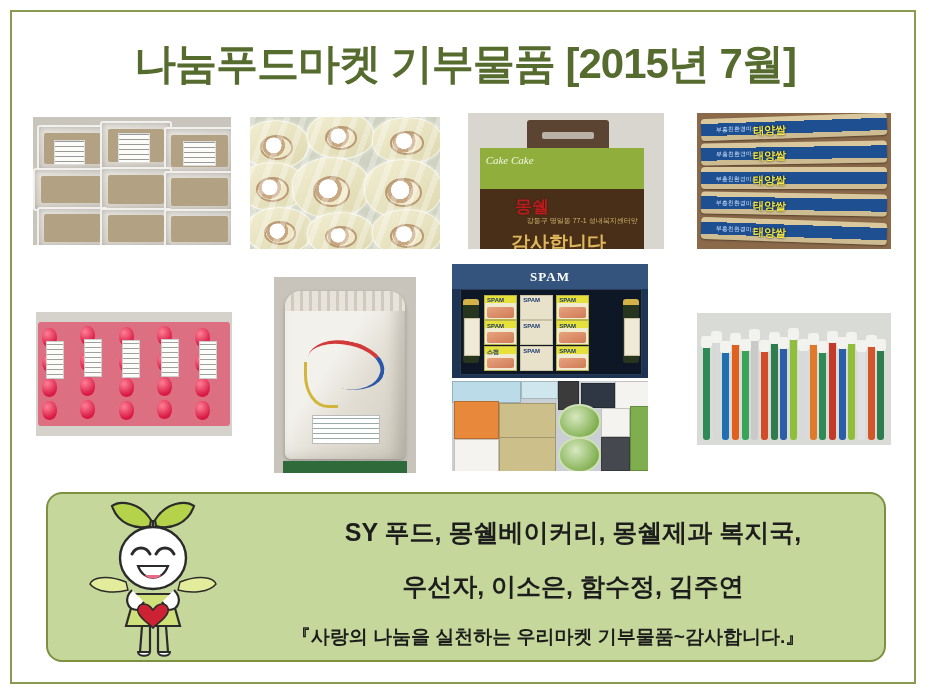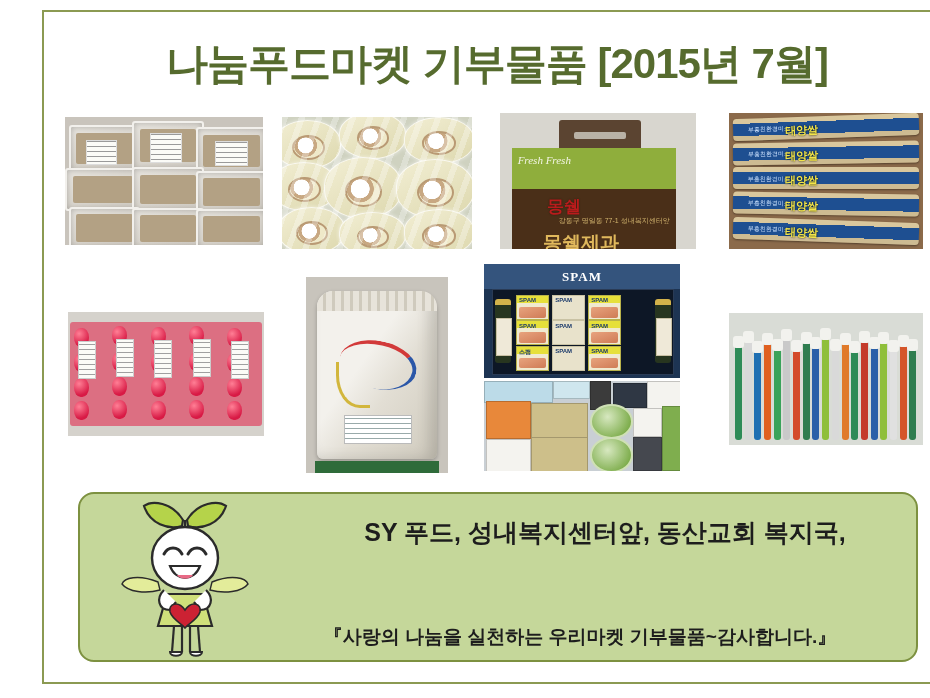--- a/index.html
+++ b/index.html
@@ -6,21 +6,20 @@
   body{
     width:930px;height:698px;
     background:#ffffff;
     font-family:"Liberation Sans","DejaVu Sans",sans-serif;
     overflow:hidden;
     position:relative;
   }
   .poster{
     position:absolute;left:0;top:0;width:838px;height:698px;
     background:#ffffff;
-    margin-left:32px;
   }
   .outer-border{
     position:absolute;left:10px;top:10px;
     width:906px;height:674px;
     border:2px solid #8b9a52;
     box-sizing:border-box;
     pointer-events:none;
   }
   .title{
     position:absolute;left:0;top:36px;width:930px;
@@ -324,24 +323,24 @@
       <div class="wrapsheen"></div>
     </div>
   </div>
 
   <div class="photo" style="left:468px;top:113px;width:196px;height:136px;">
     <div class="inner">
       <div class="p3bg"></div>
       <div class="cakehandle"></div>
       <div class="cakebox-top"></div>
       <div class="cakebox-bot"></div>
-      <div class="freshcake">Fresh Fresh</div>
+      <div class="freshcake">Cake Cake</div>
       <div class="boxkr">몽쉘</div>
       <div class="boxkr2">강동구 명일동 77-1 성내복지센터앞</div>
-      <div class="boxkr3">몽쉘제과</div>
+      <div class="boxkr3">감사합니다</div>
     </div>
   </div>
 
   <div class="photo" style="left:697px;top:113px;width:194px;height:136px;">
     <div class="inner">
       <div class="p4bg"></div>
       <div class="ricebag" style="top:2%;transform:rotate(-2deg);">
         <div class="rtxt2">부흥친환경미소</div>
         <div class="rtxt">태양쌀</div>
       </div>
@@ -538,21 +537,22 @@
       <div class="brush" style="left:88%;top:21%;height:75%;background:#d4552a;">
           <div class="head"></div>
         </div>
       <div class="brush" style="left:93%;top:24%;height:72%;background:#2f7d4f;">
           <div class="head"></div>
         </div>
     </div>
   </div>
 
   <div class="caption-box">
-    <div class="cap-line1">SY 푸드, 성내복지센터앞, 동산교회 복지국,</div>
+    <div class="cap-line1">SY 푸드, 몽쉘베이커리, 몽쉘제과 복지국,</div>
+    <div class="cap-line2">우선자, 이소은, 함수정, 김주연</div>
     <div class="cap-quote">『사랑의 나눔을 실천하는 우리마켓 기부물품~감사합니다.』</div>
   </div>
 
   <div class="mascot">
     <svg viewBox="0 0 130 160" width="130" height="160">
 
       <path d="M38 84 C 18 76 4 80 2 86 C 8 94 26 96 40 92 Z" fill="#e3ec9a" stroke="#2b2b2b" stroke-width="1.4"></path>
       <path d="M92 84 C 112 76 126 80 128 86 C 122 94 104 96 90 92 Z" fill="#e3ec9a" stroke="#2b2b2b" stroke-width="1.4"></path>
 
       <path d="M63 22 C 52 4 32 2 24 8 C 30 26 48 32 62 28 Z" fill="#b5d34a" stroke="#2b2b2b" stroke-width="2.2"></path>

